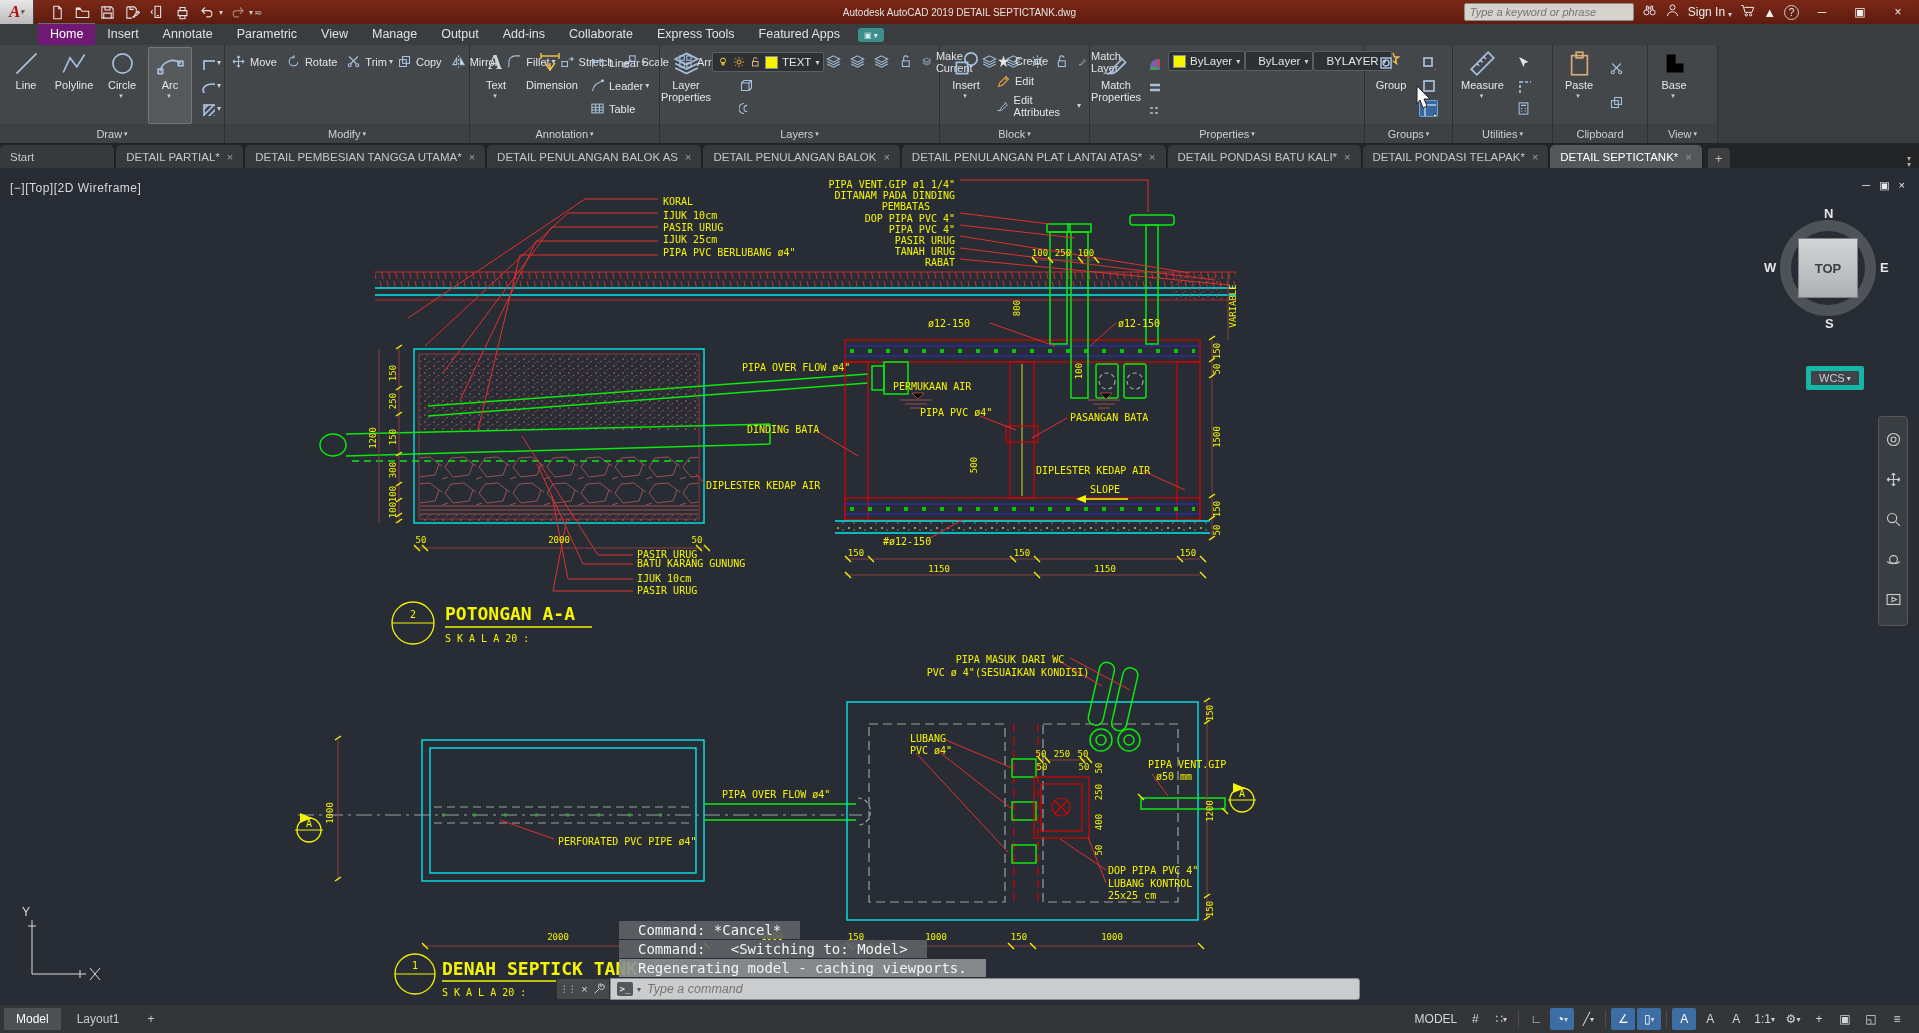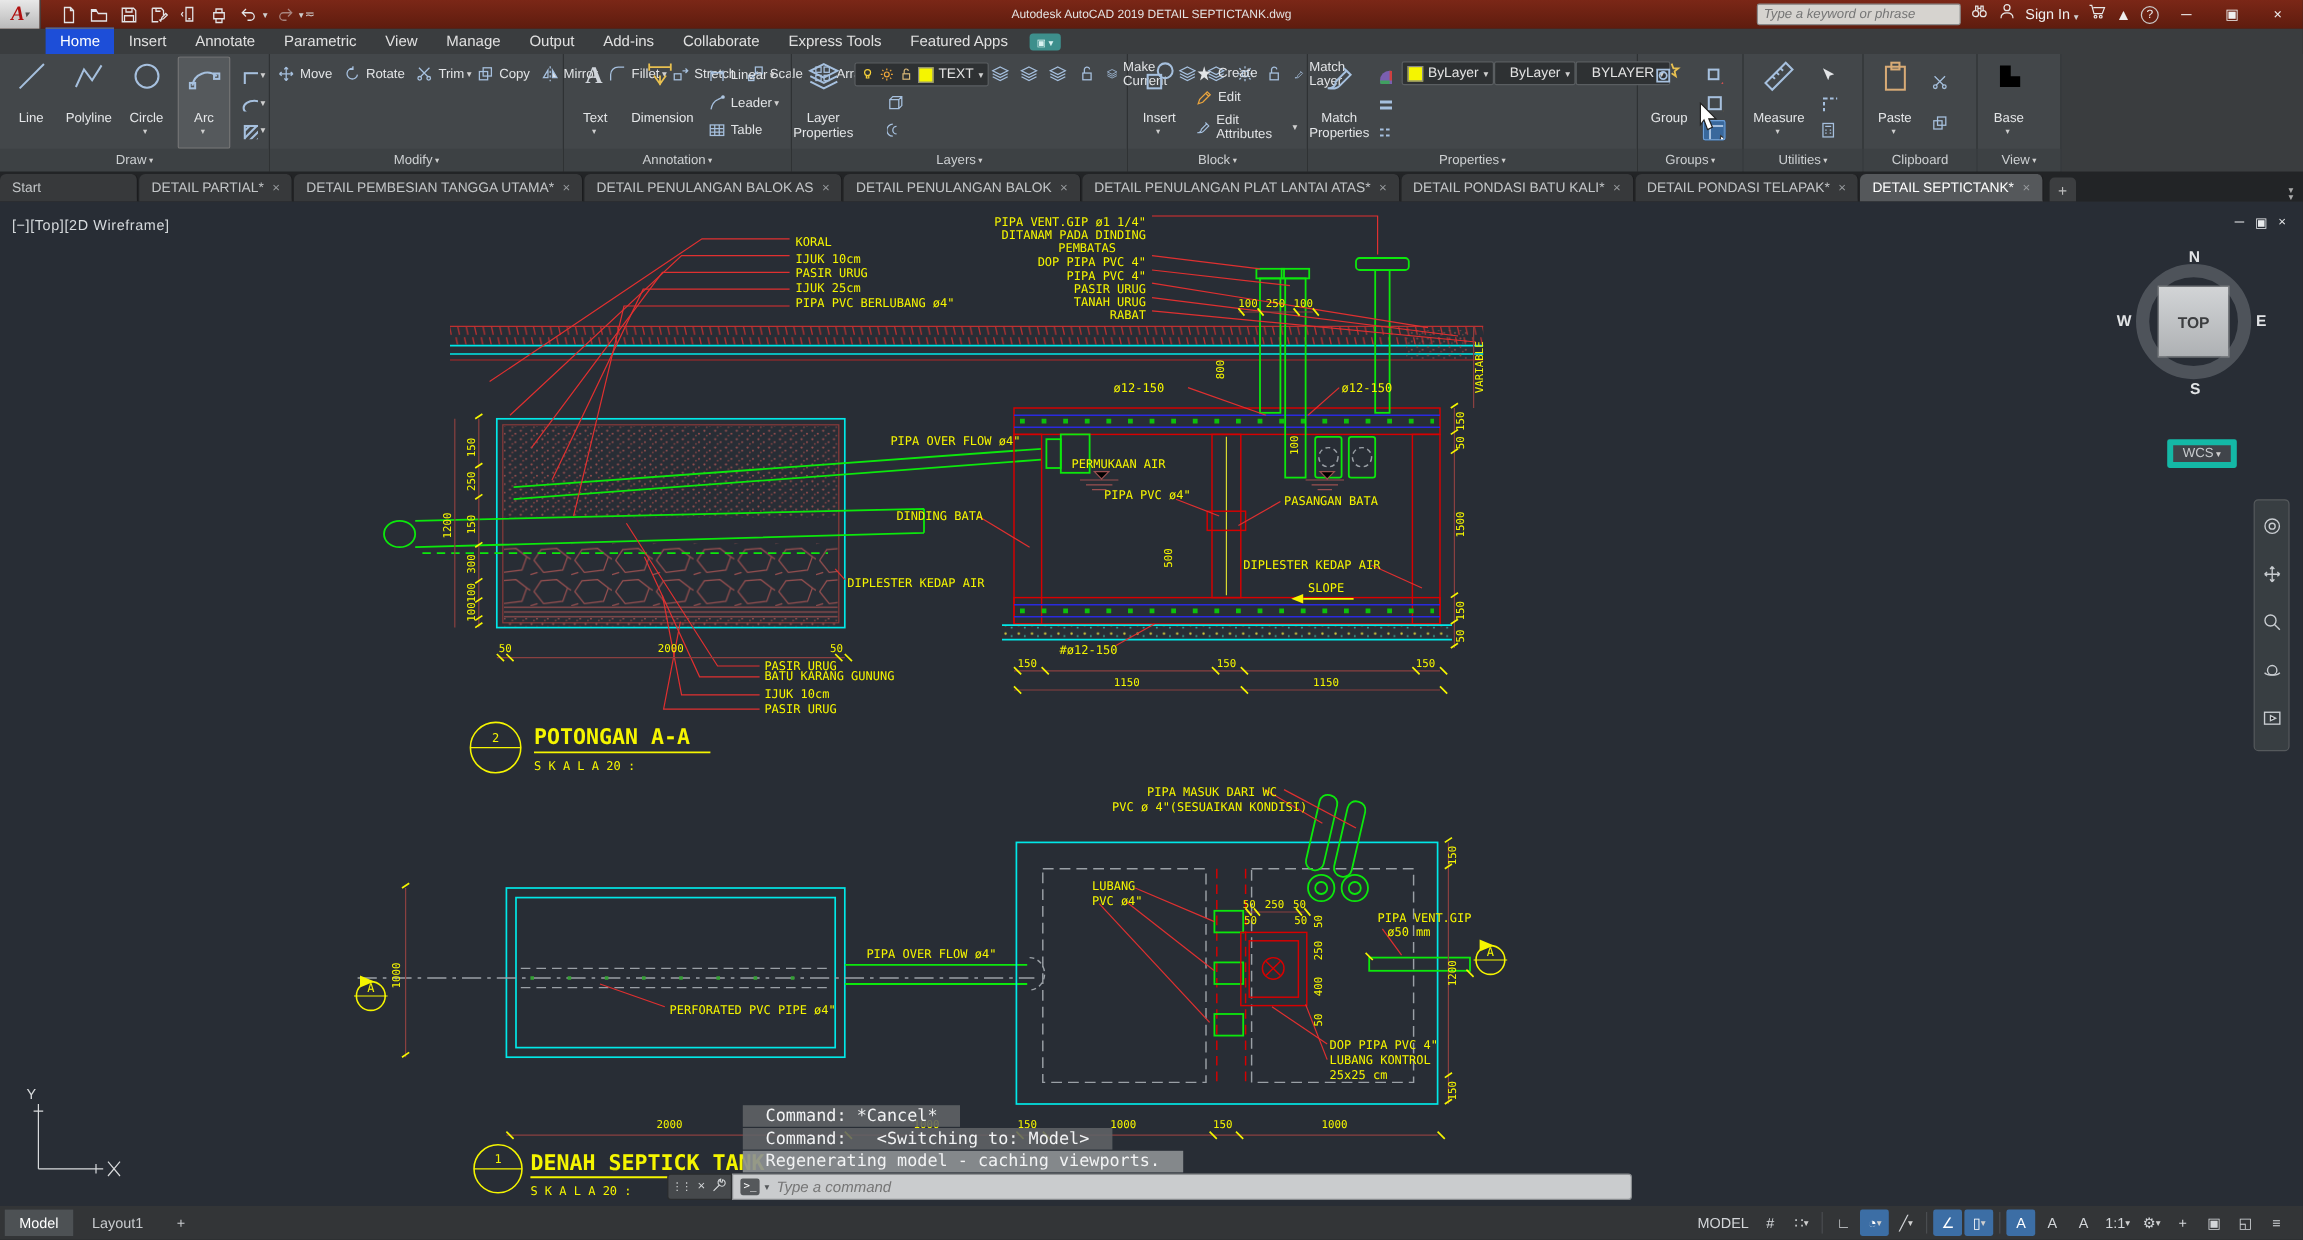--- a/index.html
+++ b/index.html
@@ -22,34 +22,34 @@
   #searchbox{width:170px;height:18px;background:#d6d3cf;border:1px solid #8a8a8a;border-radius:2px;
     font-size:11px;font-style:italic;color:#555;padding:0 5px;font-family:"Liberation Sans",sans-serif;}
   .ticon svg{width:15px;height:15px;stroke:#e8e8e8;fill:none;stroke-width:1.6;}
   #signin{font-size:12px;color:#eee;display:flex;gap:5px;align-items:flex-end;}
   .winbtn{width:30px;height:20px;display:flex;align-items:center;justify-content:center;
     color:#f0f0f0;font-size:12px;}
   
   #ribtabs{position:absolute;left:0;top:24px;width:1919px;height:21px;background:#3a3d3f;
     display:flex;align-items:flex-end;padding-left:38px;}
   .rtab{padding:3px 12px 4px;font-size:12.5px;color:#e0e0e0;}
-  .rtab.active{background:#1d4ed8;color:#fff;border-top:1px solid #6a6e71;}
+  .rtab.active{background:#701a75;color:#fff;border-top:1px solid #6a6e71;}
   #ribtoggle{margin-left:6px;margin-bottom:3px;width:26px;height:14px;background:#3d8f8c;
     border-radius:3px;color:#d8f2f0;font-size:8px;display:flex;align-items:center;justify-content:center;gap:2px;}
   
   #ribbon{position:absolute;left:0;top:45px;width:1919px;height:98px;background:#43474a;display:flex;}
   .panel{height:98px;display:flex;flex-direction:column;border-right:1px solid #2f3234;}
   .ptools{flex:1;display:flex;align-items:stretch;padding:2px 4px 0;gap:4px;}
   .plabel{height:19px;display:flex;align-items:center;justify-content:center;gap:4px;
     font-size:11px;color:#cdd0d2;background:#3d4144;}
   .plabel .qcaret{font-size:7px;}
   .rb{display:flex;flex-direction:column;align-items:center;justify-content:flex-start;
     padding:3px 4px 0;min-width:44px;border-radius:2px;}
   .rb svg{width:27px;height:27px;stroke:#a6c0de;fill:none;stroke-width:1.5;}
-  .rb .lbl{font-size:11px;color:#e4e6e8;margin-top:16px;text-align:center;line-height:12px;}
+  .rb .lbl{font-size:11px;color:#e4e6e8;margin-top:2px;text-align:center;line-height:12px;}
   .rb .qcaret{font-size:7px;margin-top:1px;}
   .rb.pressed{background:#55595c;box-shadow:inset 0 0 0 1px #777;}
   .rgrid{display:flex;flex-direction:row;justify-content:space-between;padding:4px 0;}
   .rrow{display:flex;align-items:center;gap:5px;height:21px;}
   .rs{display:flex;align-items:center;gap:4px;font-size:11px;color:#e2e4e6;padding:1px 2px;border-radius:2px;}
   .rs svg{width:15px;height:15px;stroke:#a6c0de;fill:none;stroke-width:1.7;}
   .minicol{display:flex;flex-direction:column;justify-content:space-around;padding:4px 2px;}
   .combo{height:20px;background:#2e3133;border:1px solid #5a5e61;border-radius:2px;display:flex;
     align-items:center;font-size:11.5px;color:#e4e4e4;padding:0 4px;gap:4px;}
   .combo .qcaret{margin-left:auto;font-size:8px;}

